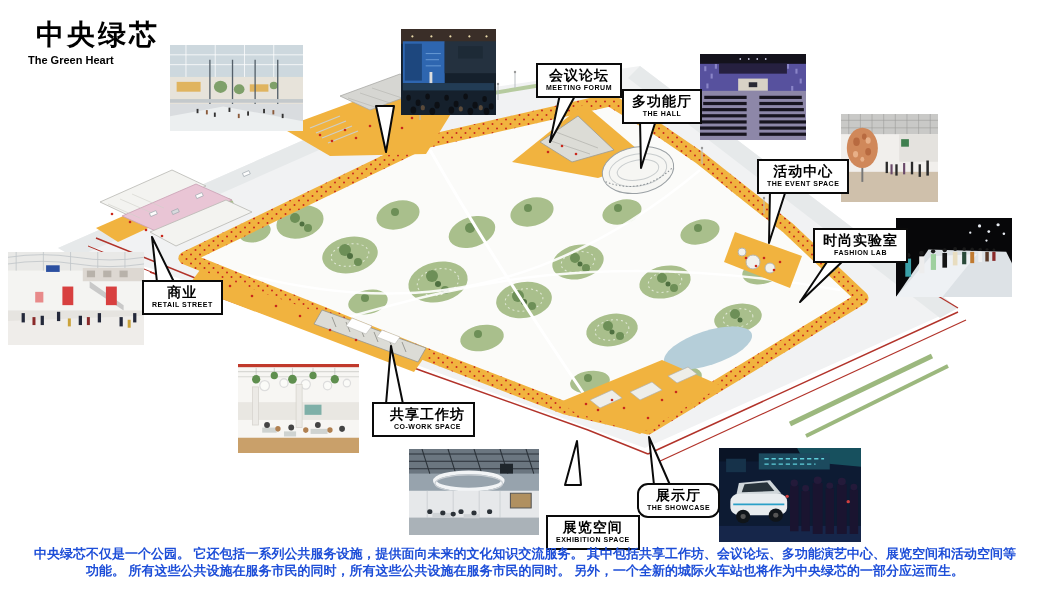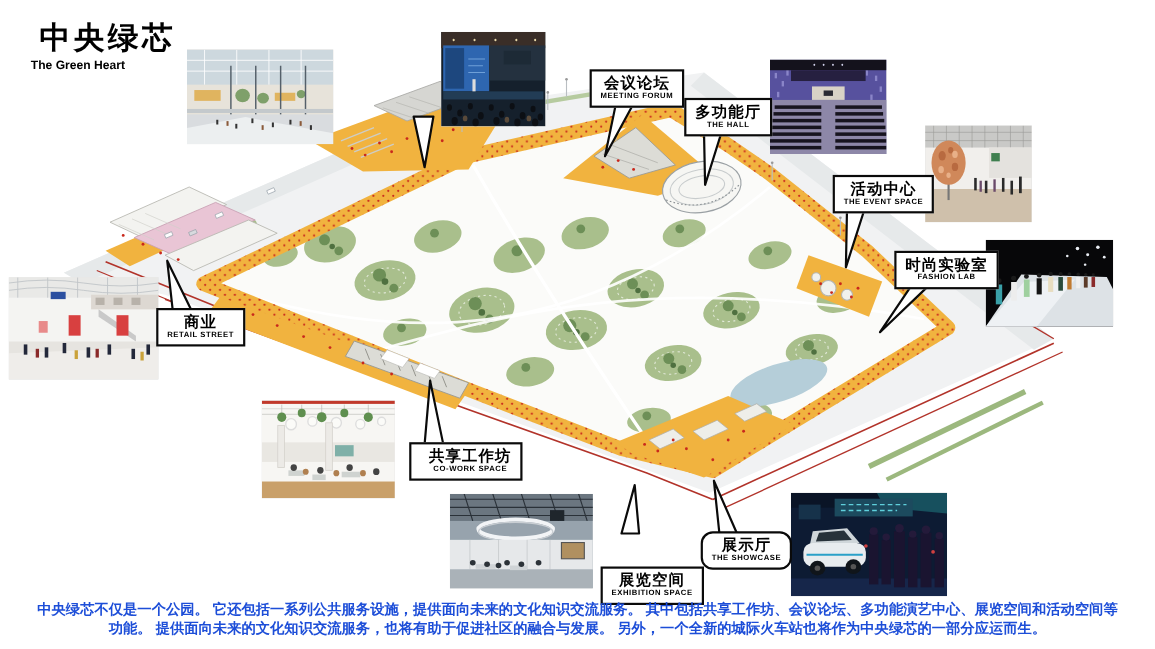--- a/index.html
+++ b/index.html
@@ -710,16 +710,16 @@
     <span class="en">THE SHOWCASE</span>
   </div>
 
   <div class="title-block">
     <div class="title-zh">中央绿芯</div>
     <div class="title-en">The Green Heart</div>
   </div>
 
   <div class="description">
     <div class="line">中央绿芯不仅是一个公园。 它还包括一系列公共服务设施，提供面向未来的文化知识交流服务。 其中包括共享工作坊、会议论坛、多功能演艺中心、展览空间和活动空间等</div>
-    <div class="line">功能。 提供面向未来的文化知识交流服务，也将有助于促进社区的融合与发展。 另外，一个全新的城际火车站也将作为中央绿芯的一部分应运而生。</div>
+    <div class="line">功能。 所有这些公共设施在服务市民的同时，所有这些公共设施在服务市民的同时。 另外，一个全新的城际火车站也将作为中央绿芯的一部分应运而生。</div>
   </div>
 
 </div>
 
 </body></html>

